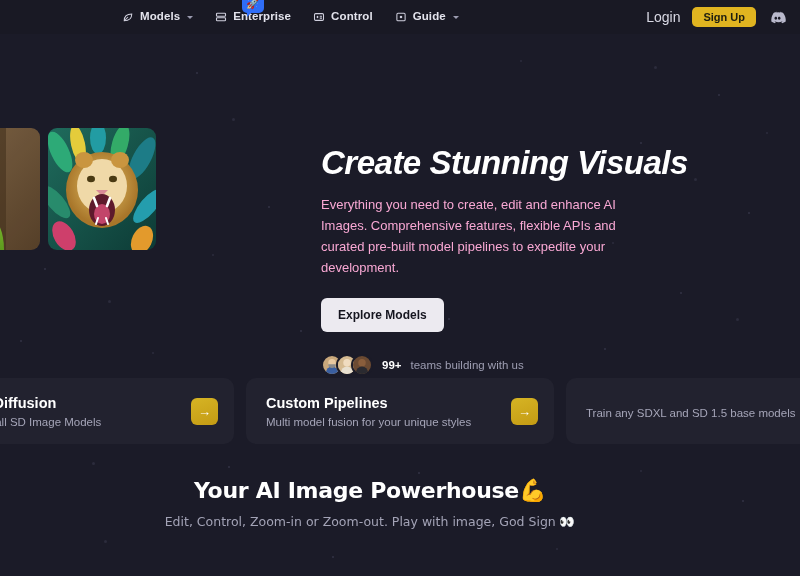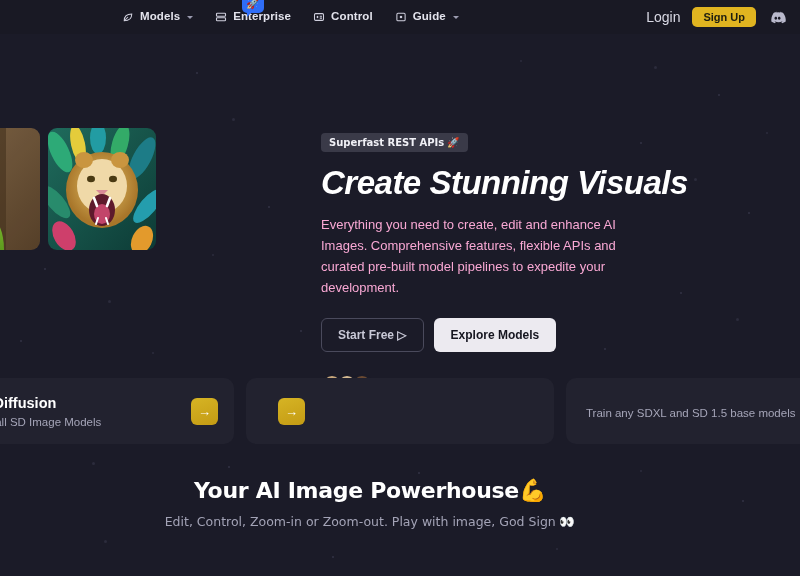--- a/index.html
+++ b/index.html
@@ -382,26 +382,24 @@
           <path d="M48 62h12l-6 6z" fill="#d98a96"></path>
           <ellipse cx="54" cy="82" rx="13" ry="16" fill="#5e1a2c"></ellipse>
           <ellipse cx="54" cy="86" rx="8" ry="10" fill="#c2456a"></ellipse>
           <path d="M46 70l3 8M62 70l-3 8" stroke="#fff" stroke-width="2.6" stroke-linecap="round"></path>
           <path d="M48 96l2-6M60 96l-2-6" stroke="#fff" stroke-width="2" stroke-linecap="round"></path>
         </svg>
       </div>
     </div>
 
     <div class="hero-copy">
-      <div class="badge emoji">Superfast REST APIs 🚀</div>
       <h1 class="title">Create Stunning Visuals</h1>
       <p class="sub">Everything you need to create, edit and enhance AI Images. Comprehensive features, flexible APIs and curated pre-built model pipelines to expedite your development.</p>
 
       <div class="cta-row">
-        <button class="btn-outline">Start Free ▷</button>
         <button class="btn-solid">Explore Models</button>
       </div>
 
       <div class="social">
         <div class="avatars">
           <div class="av">
             <svg viewBox="0 0 24 24">
                 <rect width="24" height="24" fill="#c9a87c"></rect>
                 <circle cx="12" cy="9" r="5" fill="#e8c9a0"></circle>
                 <circle cx="12" cy="22" r="8" fill="#3a5fa0"></circle>
@@ -432,20 +430,24 @@
   <div class="cards">
     <div class="card">
       <div>
         <div class="card-title">Stable Diffusion</div>
         <div class="card-desc">Play with all SD Image Models</div>
       </div>
       <div class="card-arrow">→</div>
     </div>
 
     <div class="card">
+      <div>
+        <div class="card-title">Custom Pipelines</div>
+        <div class="card-desc">Multi model fusion for your unique styles</div>
+      </div>
       <div class="card-arrow">→</div>
     </div>
 
     <div class="card">
       <div>
         <div class="card-desc">Train any SDXL and SD 1.5 base models</div>
       </div>
 
     </div>
   </div>

